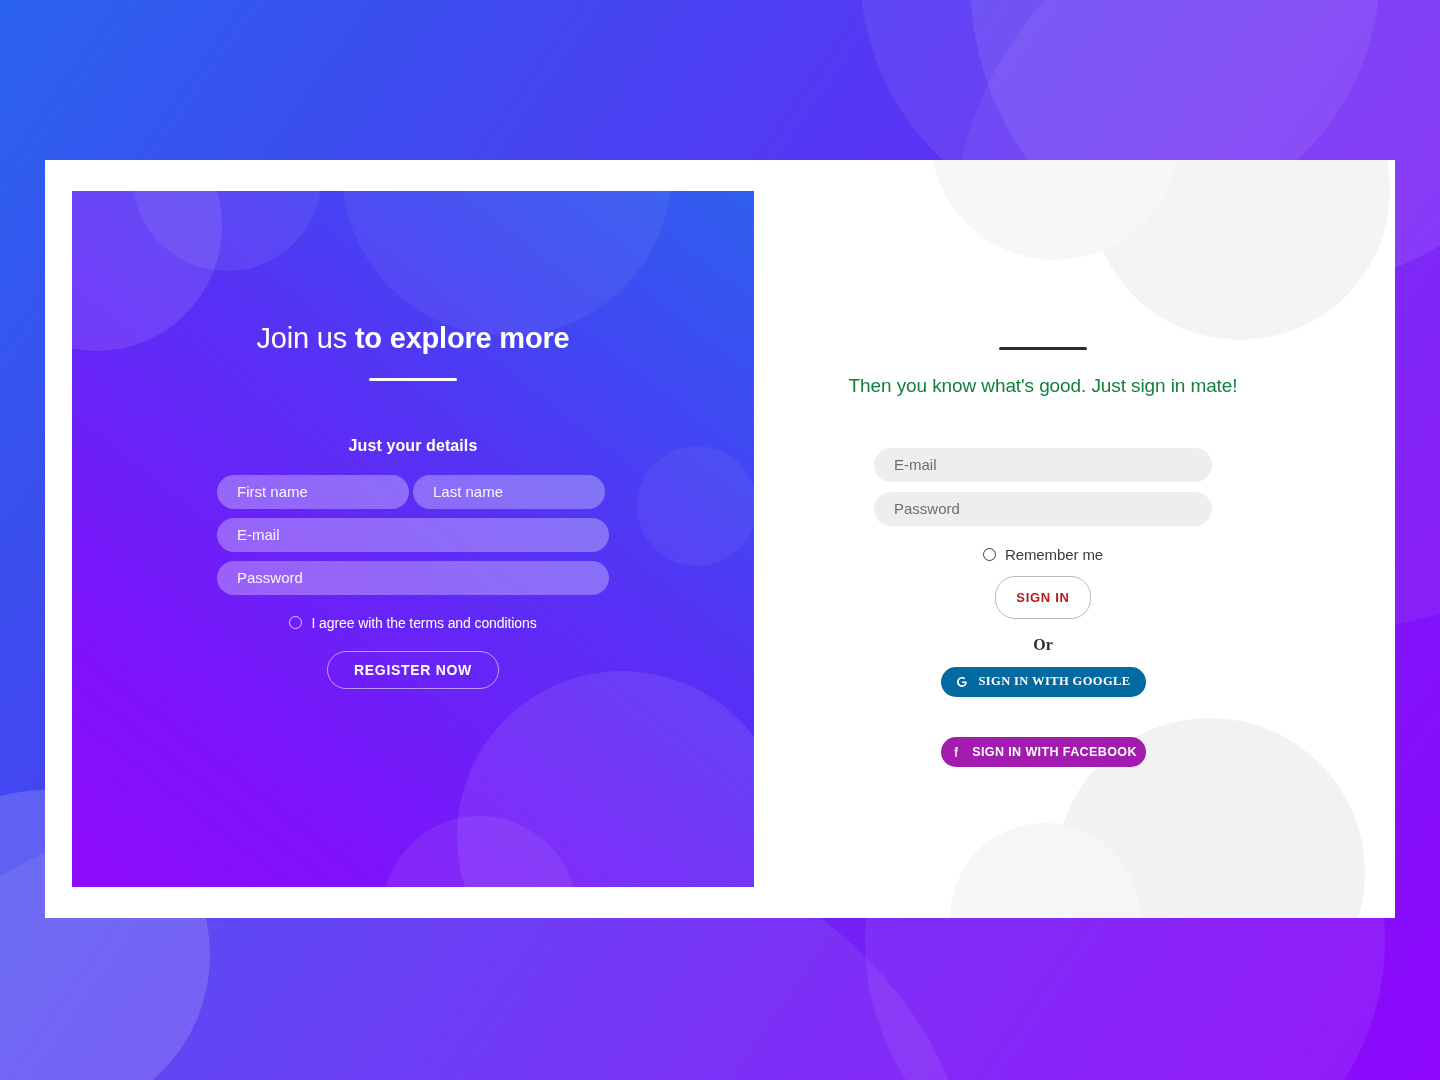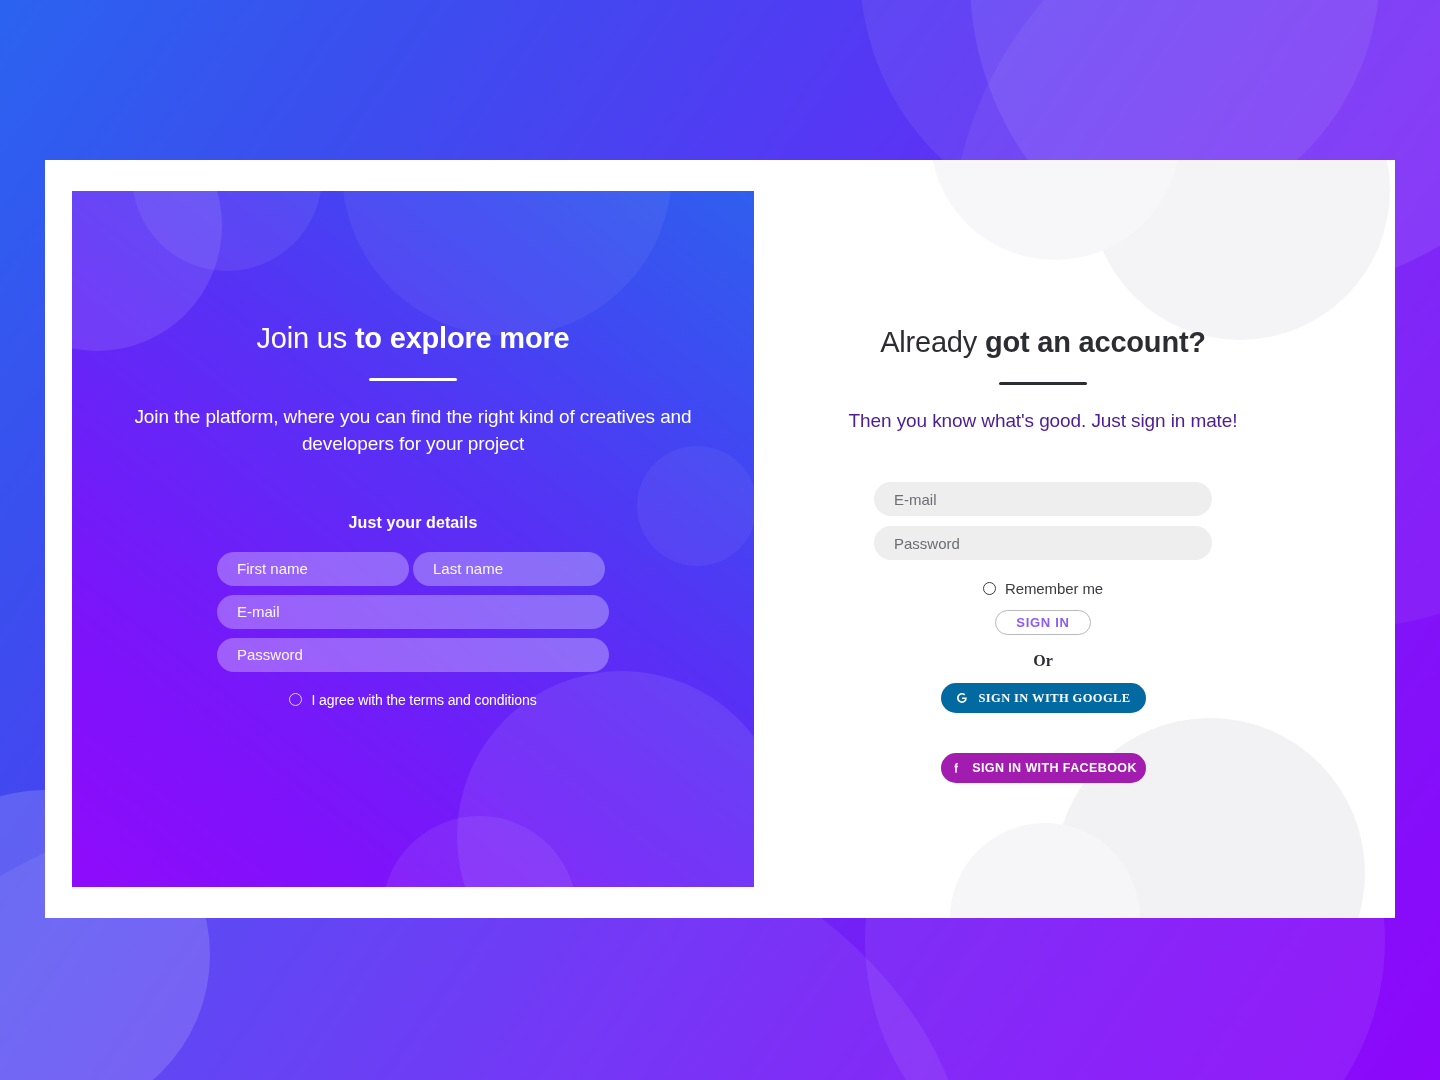--- a/index.html
+++ b/index.html
@@ -129,21 +129,21 @@
   .divider-dark  { background: #2c2c33; }
 
   .subtitle {
     margin-top: 22px;
     font-size: 19px;
     font-weight: 400;
     line-height: 1.45;
     letter-spacing: -0.1px;
   }
   .subtitle-light { color: #ffffff; }
-  .subtitle-dark  { color: #4c1d95; white-space: nowrap; }
+  .subtitle-dark  { color: #15803d; white-space: nowrap; }
 
   .section-label {
     margin-top: 56px;
     font-size: 16px;
     font-weight: 700;
     letter-spacing: 0.1px;
     color: #ffffff;
   }
 
   
@@ -217,26 +217,26 @@
     margin-bottom: 10px;
   }
   .field-gray::placeholder { color: #6d6d75; }
 
   .btn-outline-dark {
     margin: 13px auto 0 auto;
     display: block;
     background: #ffffff;
     border: 1.4px solid #b9b9be;
     border-radius: 20px;
-    color: #8b5cf6;
+    color: #b91c1c;
     font-family: "Liberation Sans", sans-serif;
     font-size: 13px;
     font-weight: 700;
     letter-spacing: 0.7px;
-    padding: 4px 20px;
+    padding: 13px 20px;
     cursor: pointer;
   }
 
   .or-text {
     margin-top: 17px;
     font-size: 16px;
     font-weight: 700;
     color: #2c2c33;
     font-family: Liberation Serif, serif;
   }
@@ -290,21 +290,20 @@
       <div class="pc pc4"></div>
       <div class="pc pc5"></div>
       <div class="pc pc6"></div>
     </div>
 
     <div class="panel-inner">
       <h1 class="heading"><span>Join us </span><b>to explore more</b></h1>
 
       <div class="divider divider-light"></div>
 
-      <p class="subtitle subtitle-light">Join the platform, where you can find the right kind of creatives and developers for your project</p>
 
       <div class="section-label">Just your details</div>
 
       <div class="form-left">
         <div class="row">
           <input class="field-purple half" type="text" placeholder="First name" style="">
           <input class="field-purple half" type="text" placeholder="Last name" style="">
         </div>
 
         <div class="row">
@@ -313,27 +312,27 @@
 
         <div class="row">
           <input class="field-purple" type="text" placeholder="Password" style="">
         </div>
 
         <div class="check-row">
           <span class="radio-ring"></span>
           <span class="check-label">I agree with the terms and conditions</span>
         </div>
 
+        <button class="btn-outline-light">REGISTER NOW</button>
       </div>
     </div>
   </section>
 
   <section class="panel-right">
     <div class="right-inner">
-      <h1 class="heading heading-dark"><span>Already </span><b>got an account?</b></h1>
 
       <div class="divider divider-dark"></div>
 
       <p class="subtitle subtitle-dark">Then you know what's good. Just sign in mate!</p>
 
       <div class="form-right">
         <input class="field-gray" type="text" placeholder="E-mail" style="">
 
         <input class="field-gray" type="text" placeholder="Password" style="">
 

